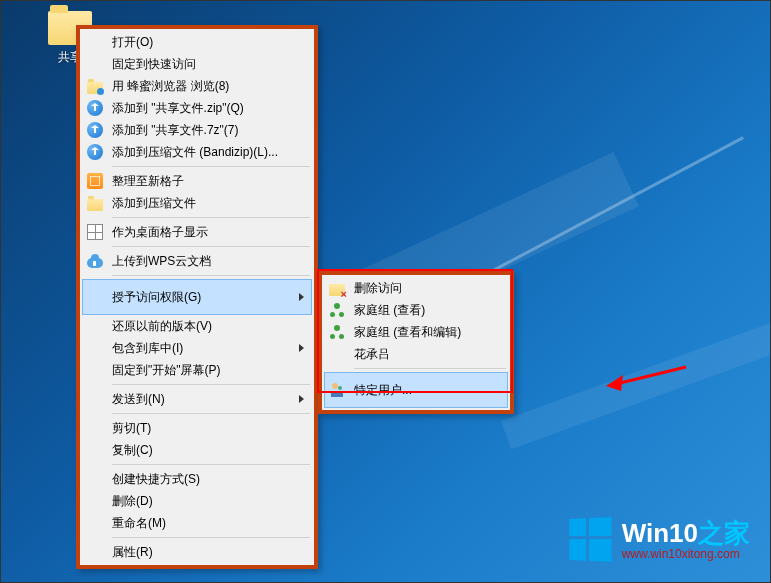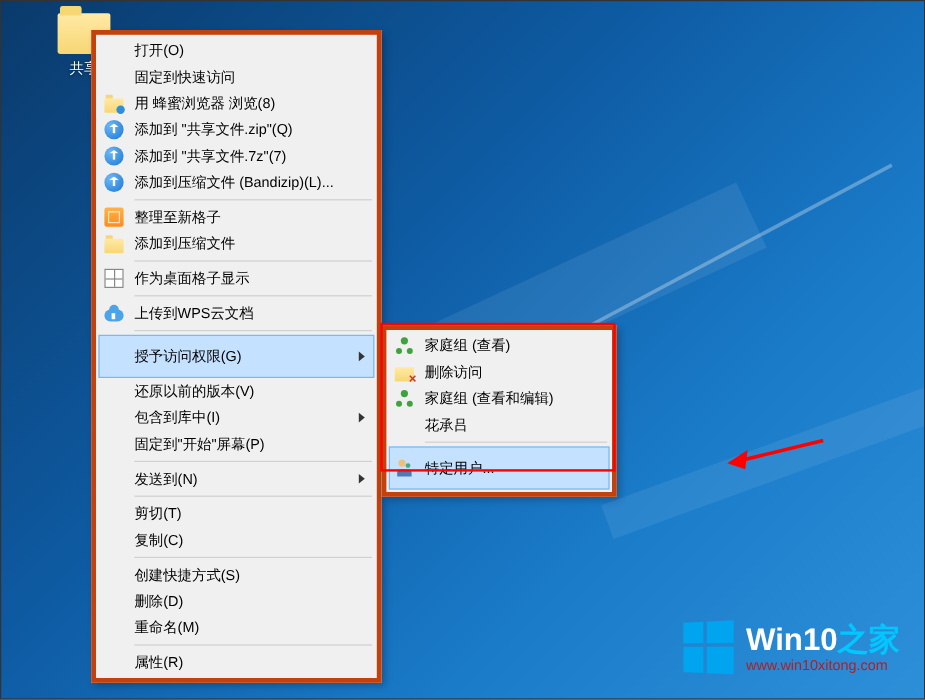--- a/index.html
+++ b/index.html
@@ -280,29 +280,29 @@
   <div class="sep"></div>
   <div class="item">
       <span class="icon-slot"></span>
       <span class="label">属性(R)</span>
     </div>
 </div>
 
 <div class="menu menu-sub">
   <div class="item">
       <span class="icon-slot">
+        <span class="ic ic-folder-x"></span>
+      </span>
+      <span class="label">删除访问</span>
+    </div>
+  <div class="item">
+      <span class="icon-slot">
         <span class="ic ic-network"></span>
       </span>
       <span class="label">家庭组 (查看)</span>
-    </div>
-  <div class="item">
-      <span class="icon-slot">
-        <span class="ic ic-folder-x"></span>
-      </span>
-      <span class="label">删除访问</span>
     </div>
   <div class="item">
       <span class="icon-slot">
         <span class="ic ic-network"></span>
       </span>
       <span class="label">家庭组 (查看和编辑)</span>
     </div>
   <div class="item">
       <span class="icon-slot"></span>
       <span class="label">花承吕</span>

